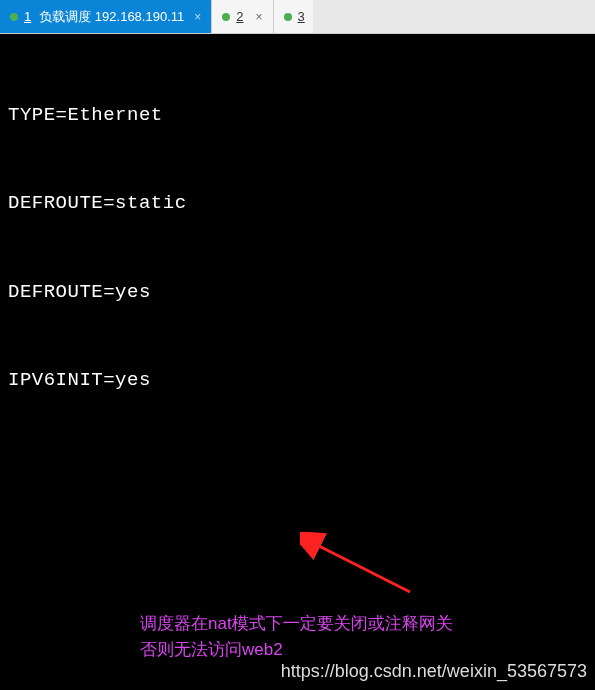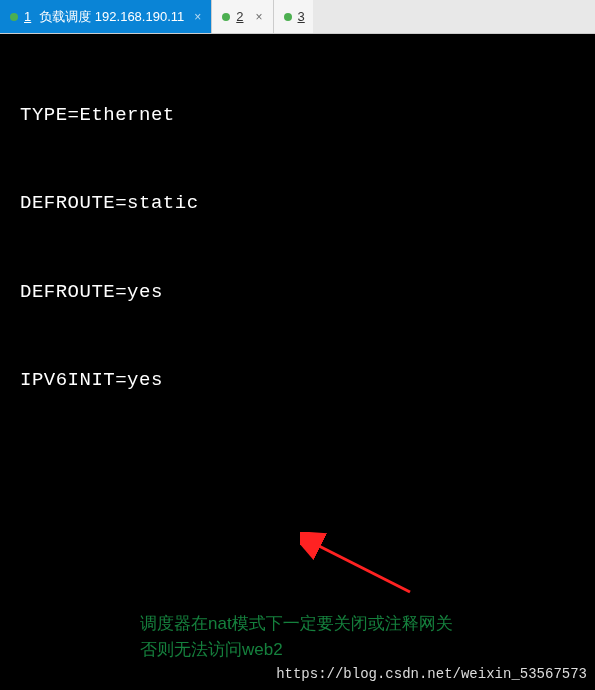--- a/index.html
+++ b/index.html
@@ -47,50 +47,50 @@
     }
     .tab-close {
       font-size: 12px;
       opacity: 0.7;
       margin-left: 4px;
     }
     .terminal {
       background: #000;
       color: #fff;
       height: calc(100% - 34px);
-      padding: 8px 20px;
+      padding: 8px 8px;
       font-size: 19px;
       line-height: 1.55;
       letter-spacing: 0.5px;
       position: relative;
       white-space: pre;
     }
     .terminal .line {
       display: block;
     }
     .annotation {
-      color: #15803d;
+      color: #d946ef;
       font-family: "Microsoft YaHei", Arial, sans-serif;
       font-size: 17px;
       line-height: 1.5;
       position: absolute;
       white-space: normal;
       letter-spacing: 0;
     }
     .arrow {
       position: absolute;
       pointer-events: none;
     }
     .watermark {
       position: absolute;
       bottom: 4px;
       right: 8px;
       color: #dcdcdc;
-      font-family: Liberation Mono, monospace;
-      font-size: 14px;
+      font-family: Liberation Sans, sans-serif;
+      font-size: 18px;
       letter-spacing: 0;
     }
     .tab-partial {
       display: flex;
       align-items: center;
       padding: 0 6px 0 10px;
       font-family: Arial, sans-serif;
       font-size: 13px;
       background: #f5f5f5;
       color: #333;

